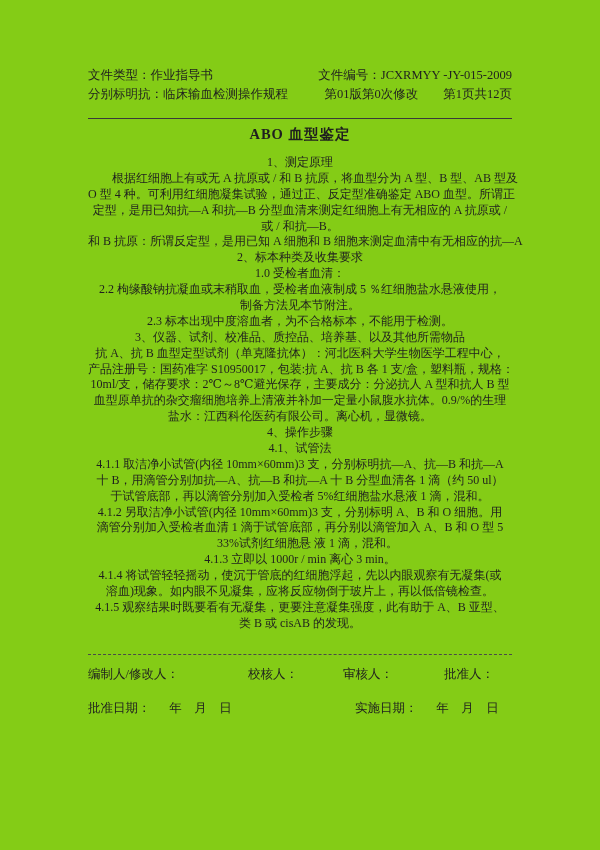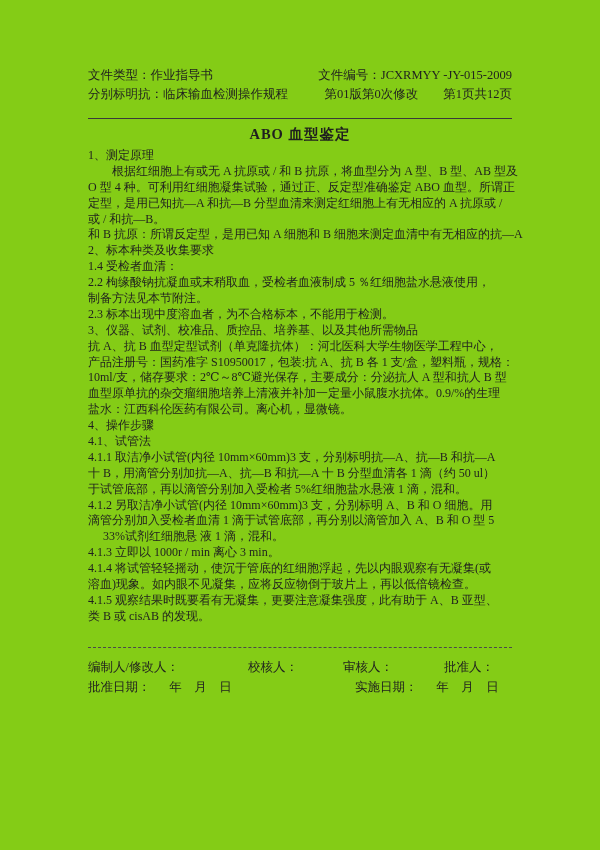--- a/index.html
+++ b/index.html
@@ -38,23 +38,24 @@
   }
   .title {
     margin-top: 7px;
     text-align: center;
     font-weight: bold;
     font-size: 14.5px;
     line-height: 17px;
     letter-spacing: 1px;
   }
   .body {
-    margin-top: 5px;
+    margin-top: 12px;
     font-size: 12px;
     line-height: 15.9px;
+    text-align: center;
   }
   .body .line {
     height: 15.9px;
     white-space: pre;
   }
   .dash-rule {
     border: none;
     border-top: 1px dashed #4a4a4a;
     margin: 22px 0 0 0;
   }
@@ -65,21 +66,21 @@
     line-height: 16px;
     white-space: pre;
     justify-content: flex-end;
   }
   .signers .s0 { width: 160px; }
   .signers .s1 { width: 95px; }
   .signers .s2 { width: 101px; }
   .signers .s3 { flex: 1; }
   .dates {
     display: flex;
-    margin-top: 4px;
+    margin-top: 18px;
     font-size: 12.5px;
     line-height: 16px;
     white-space: pre;
   }
   .dates .d0 { width: 267px; }
   .dates .d1 { flex: 1; }
 </style>
 </head>
 <body>
 
@@ -100,21 +101,21 @@
     <div class="title">ABO  血型鉴定</div>
 
     <div class="body">
       <div class="line">1、测定原理</div>
       <div class="line">　　根据红细胞上有或无 A 抗原或 / 和 B 抗原，将血型分为 A 型、B 型、AB 型及</div>
       <div class="line">O 型 4 种。可利用红细胞凝集试验，通过正、反定型准确鉴定 ABO 血型。所谓正</div>
       <div class="line">定型，是用已知抗—A 和抗—B 分型血清来测定红细胞上有无相应的 A 抗原或 /</div>
       <div class="line">或 / 和抗—B。</div>
       <div class="line">和 B 抗原：所谓反定型，是用已知 A 细胞和 B 细胞来测定血清中有无相应的抗—A</div>
       <div class="line">2、标本种类及收集要求</div>
-      <div class="line">1.4 受检者血清：</div>
+      <div class="line">1.0 受检者血清：</div>
       <div class="line">2.2 枸缘酸钠抗凝血或末稍取血，受检者血液制成 5 ％红细胞盐水悬液使用，</div>
       <div class="line">制备方法见本节附注。</div>
       <div class="line">2.3 标本出现中度溶血者，为不合格标本，不能用于检测。</div>
       <div class="line">3、仪器、试剂、校准品、质控品、培养基、以及其他所需物品</div>
       <div class="line">抗 A、抗 B 血型定型试剂（单克隆抗体）：河北医科大学生物医学工程中心，</div>
       <div class="line">产品注册号：国药准字 S10950017，包装:抗 A、抗 B 各 1 支/盒，塑料瓶，规格：</div>
       <div class="line">10ml/支，储存要求：2℃～8℃避光保存，主要成分：分泌抗人 A 型和抗人 B 型</div>
       <div class="line">血型原单抗的杂交瘤细胞培养上清液并补加一定量小鼠腹水抗体。0.9/%的生理</div>
       <div class="line">盐水：江西科伦医药有限公司。离心机，显微镜。</div>
       <div class="line">4、操作步骤</div>

